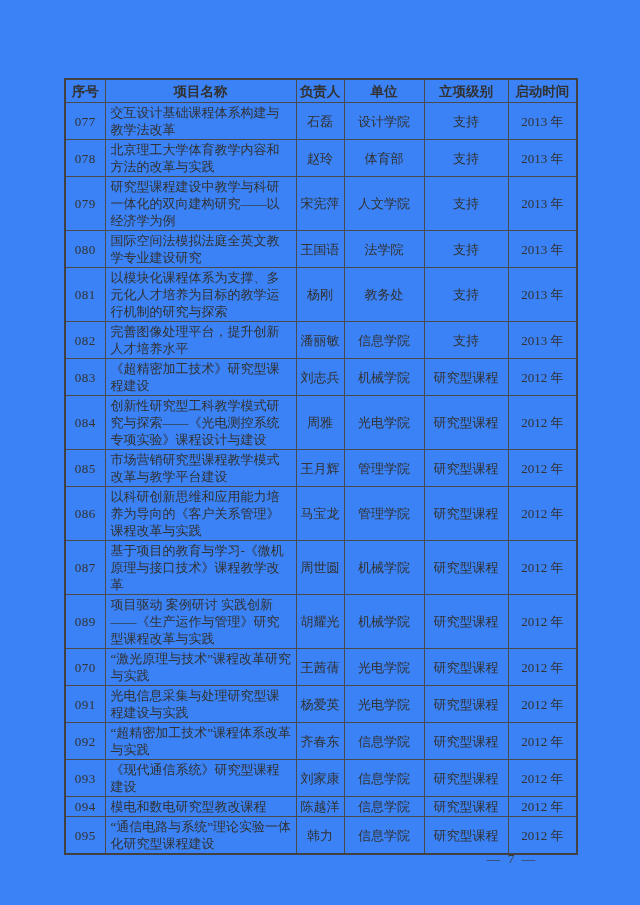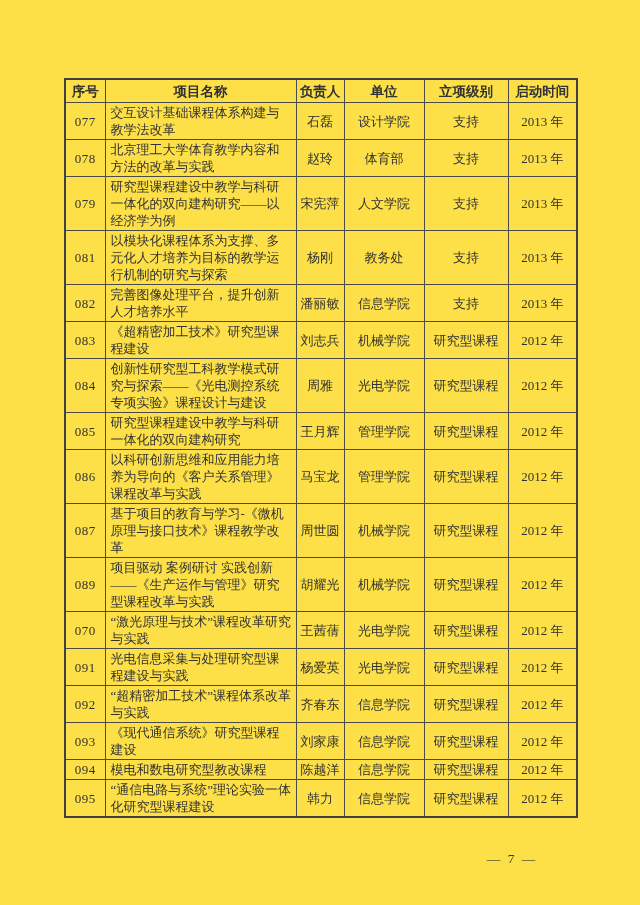--- a/index.html
+++ b/index.html
@@ -4,21 +4,21 @@
 <style>
   html, body {
     margin: 0;
     padding: 0;
     background: #fcfcfc;
   }
   .page {
     position: relative;
     width: 640px;
     height: 905px;
-    background: #fde047;
+    background: #3b82f6;
     font-family: "Liberation Serif", serif;
     color: #323232;
     overflow: hidden;
   }
   table.projects {
     position: absolute;
     left: 64px;
     top: 78px;
     width: 512px;
     border-collapse: collapse;
@@ -106,20 +106,28 @@
         </tr>
         <tr>
           <td class="col-no">079</td>
           <td class="col-name">研究型课程建设中教学与科研一体化的双向建构研究——以经济学为例</td>
           <td class="col-leader">宋宪萍</td>
           <td class="col-unit">人文学院</td>
           <td class="col-level">支持</td>
           <td class="col-start">2013 年</td>
         </tr>
         <tr>
+          <td class="col-no">080</td>
+          <td class="col-name">国际空间法模拟法庭全英文教学专业建设研究</td>
+          <td class="col-leader">王国语</td>
+          <td class="col-unit">法学院</td>
+          <td class="col-level">支持</td>
+          <td class="col-start">2013 年</td>
+        </tr>
+        <tr>
           <td class="col-no">081</td>
           <td class="col-name">以模块化课程体系为支撑、多元化人才培养为目标的教学运行机制的研究与探索</td>
           <td class="col-leader">杨刚</td>
           <td class="col-unit">教务处</td>
           <td class="col-level">支持</td>
           <td class="col-start">2013 年</td>
         </tr>
         <tr>
           <td class="col-no">082</td>
           <td class="col-name">完善图像处理平台，提升创新人才培养水平</td>
@@ -139,21 +147,21 @@
         <tr>
           <td class="col-no">084</td>
           <td class="col-name">创新性研究型工科教学模式研究与探索——《光电测控系统专项实验》课程设计与建设</td>
           <td class="col-leader">周雅</td>
           <td class="col-unit">光电学院</td>
           <td class="col-level">研究型课程</td>
           <td class="col-start">2012 年</td>
         </tr>
         <tr>
           <td class="col-no">085</td>
-          <td class="col-name">研究型课程建设中教学与科研一体化的双向建构研究</td>
+          <td class="col-name">市场营销研究型课程教学模式改革与教学平台建设</td>
           <td class="col-leader">王月辉</td>
           <td class="col-unit">管理学院</td>
           <td class="col-level">研究型课程</td>
           <td class="col-start">2012 年</td>
         </tr>
         <tr>
           <td class="col-no">086</td>
           <td class="col-name">以科研创新思维和应用能力培养为导向的《客户关系管理》课程改革与实践</td>
           <td class="col-leader">马宝龙</td>
           <td class="col-unit">管理学院</td>

